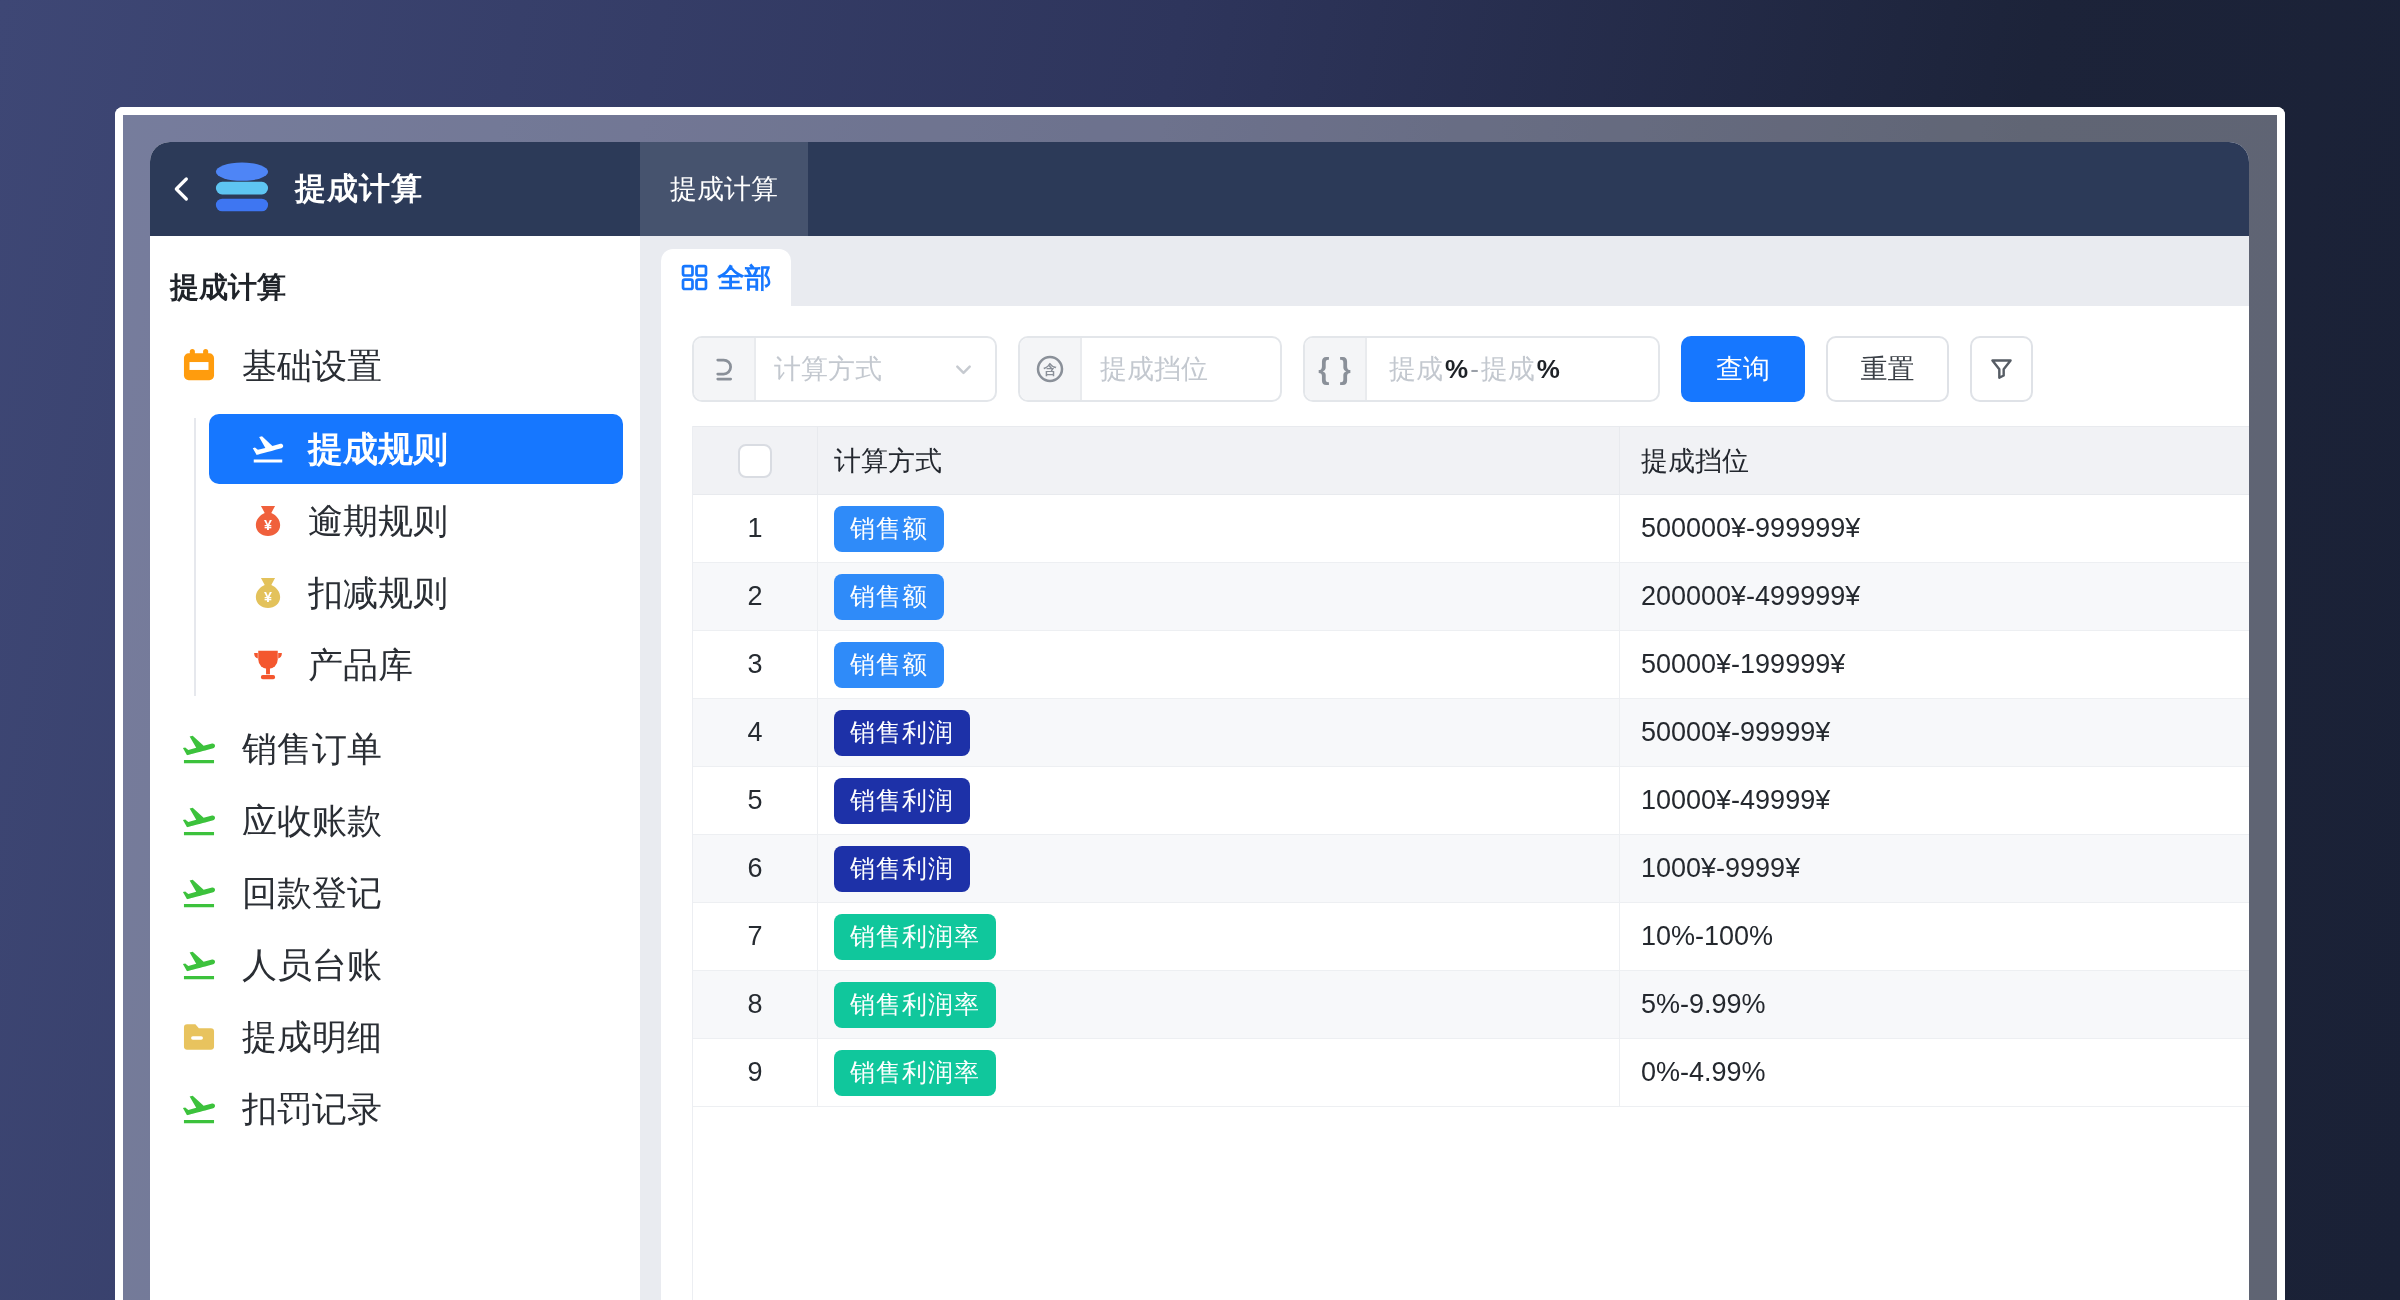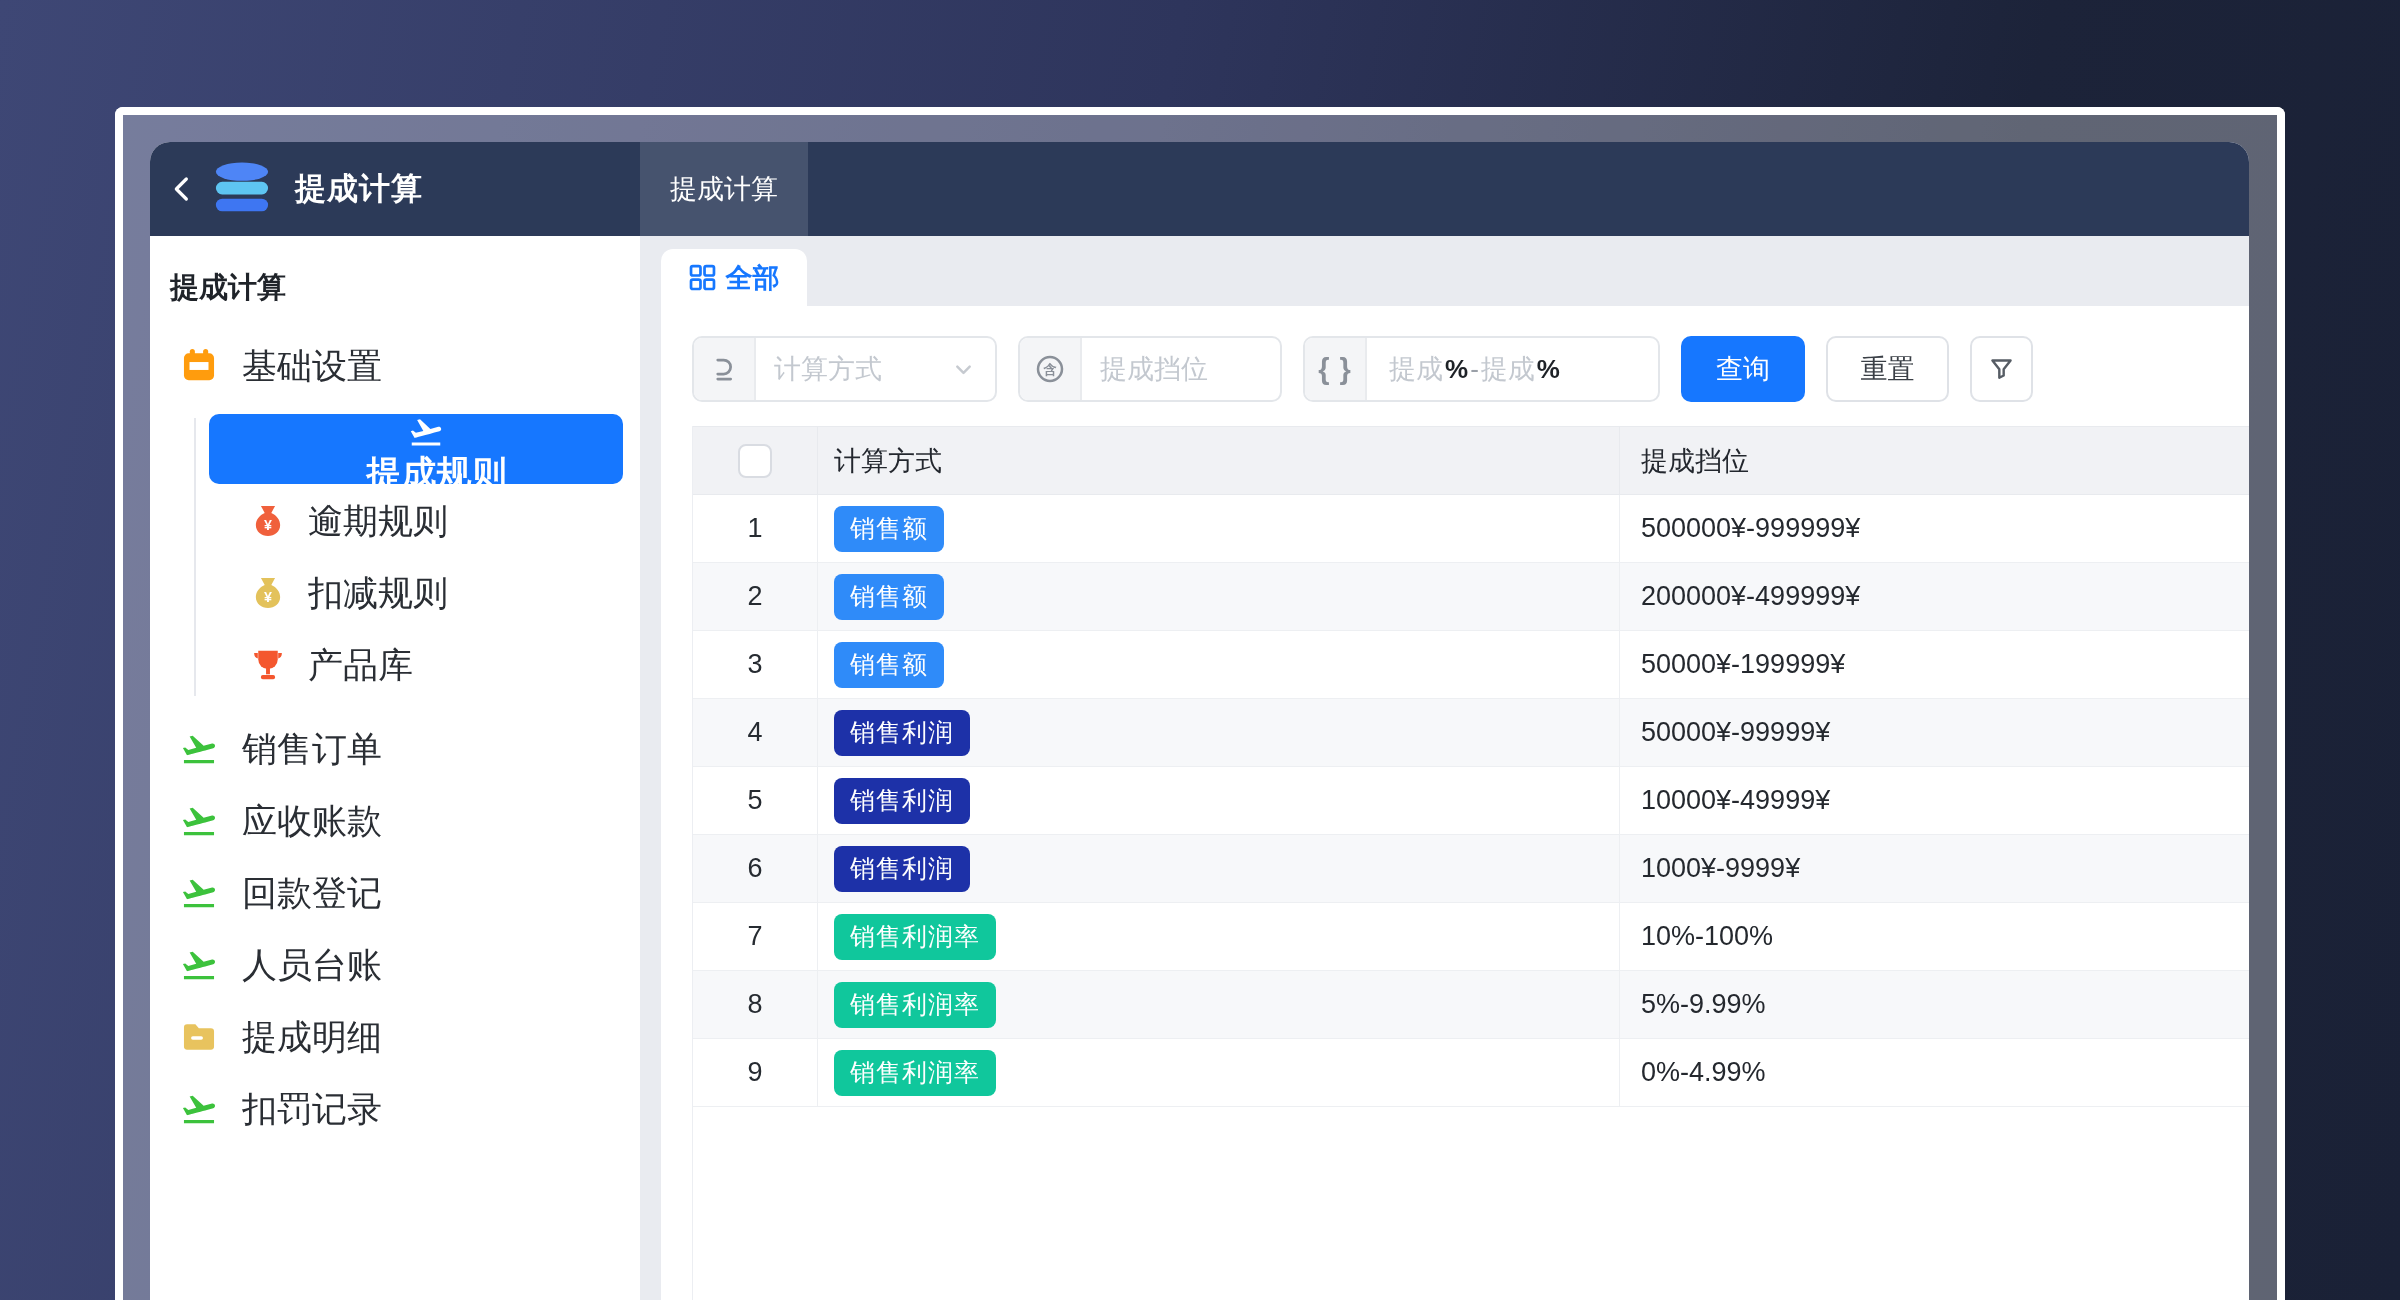--- a/index.html
+++ b/index.html
@@ -54,29 +54,29 @@
   .mi-icon{width:38px; height:38px; margin-right:24px; flex:0 0 38px;}
   .mi-icon svg{width:100%; height:100%;}
   .mi-label{font-size:35px; color:#2a2e34;}
   .submenu{position:relative; margin:12px 0 13px 44px;}
   .submenu::before{content:""; position:absolute; left:0; top:4px; bottom:4px; width:2px; background:#e6e8ed;}
   .submenu .menu-item{
     height:70px; width:414px; margin-left:15px; margin-bottom:2px;
     border-radius:10px; padding-left:41px;
   }
   .submenu .mi-icon{width:36px; height:36px; flex-basis:36px; margin-right:22px;}
-  .menu-item.active{background:var(--accent);flex-direction:column;}
+  .menu-item.active{background:var(--accent);}
   .menu-item.active .mi-label{color:#fff; font-weight:bold;}
   .menu-item.active .mi-icon{color:#fff;}
 
   
   .main{flex:1; background:var(--main-bg); padding-left:21px; display:flex; flex-direction:column; min-width:0;}
   .tabstrip{height:70px; flex:0 0 70px; display:flex; align-items:flex-end;}
   .view-tab{
-    width:146px; height:57px; background:#fff; border-radius:12px 12px 0 0;
+    width:130px; height:57px; background:#fff; border-radius:12px 12px 0 0;
     display:flex; align-items:center; justify-content:center; gap:10px;
     color:var(--accent); font-size:27px; font-weight:bold; cursor:pointer;
   }
   .view-tab .vt-icon{width:27px; height:27px; color:var(--accent);}
   .view-tab .vt-icon svg{width:100%; height:100%;}
 
   .card{flex:1; background:#fff; padding:30px 0 0 31px; display:flex; flex-direction:column; min-height:0;}
 
   
   .filterbar{height:66px; flex:0 0 66px; display:flex; align-items:stretch; gap:21px; margin-bottom:24px;}

